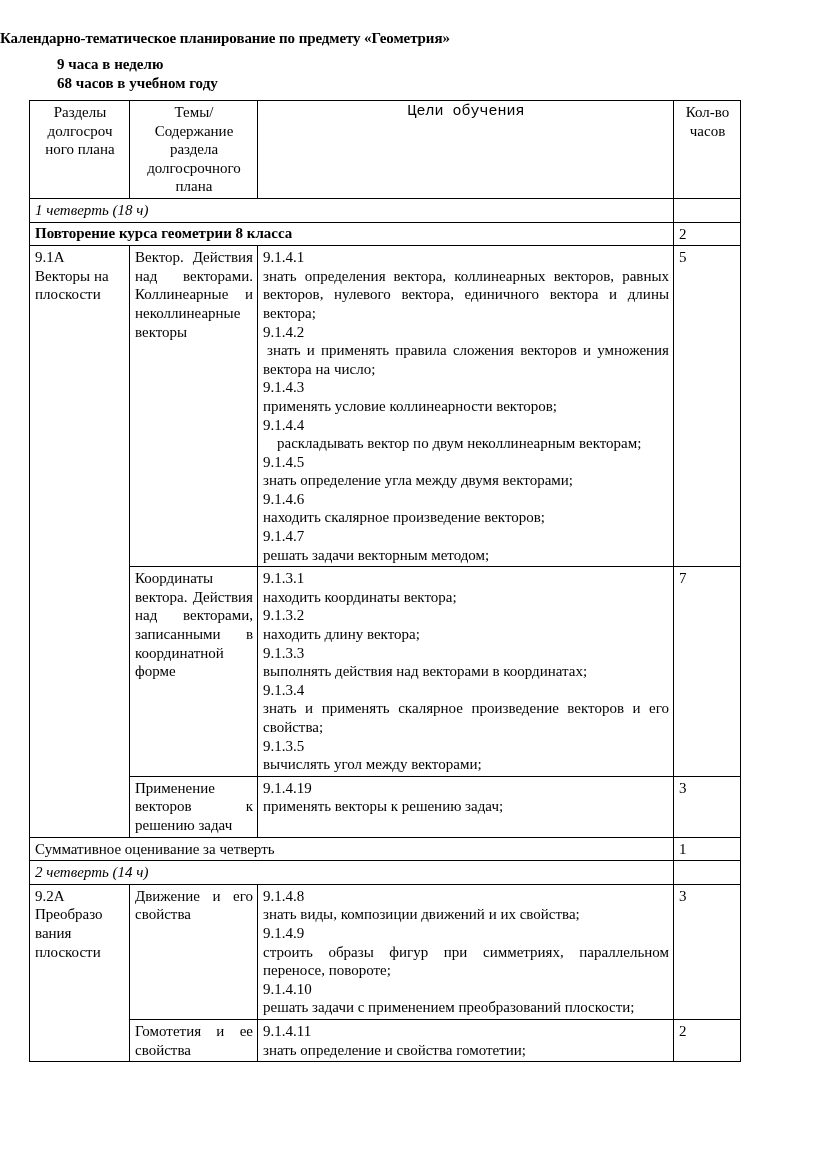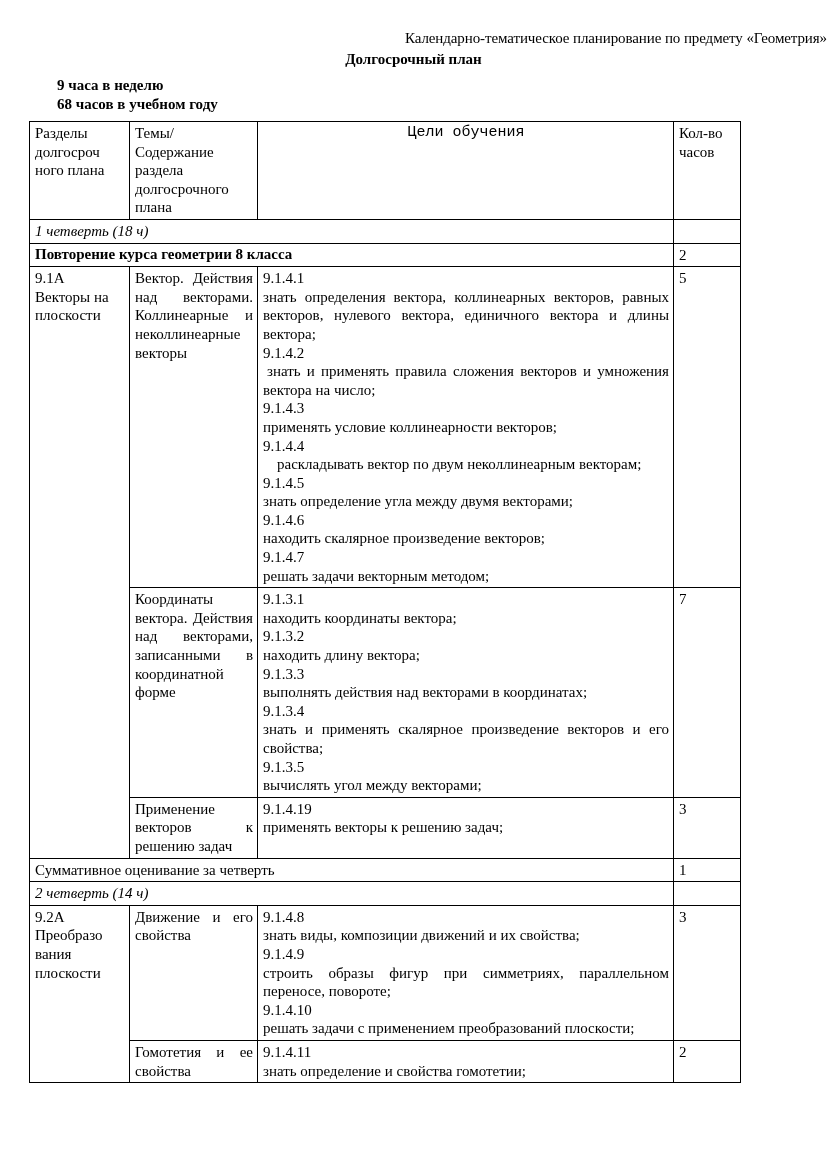--- a/index.html
+++ b/index.html
@@ -15,22 +15,22 @@
     -webkit-font-smoothing: antialiased;
   }
   .page {
     position: relative;
     width: 827px;
     height: 1170px;
     box-sizing: border-box;
     padding: 0;
   }
   .doc-title {
-    text-align: right;
-    font-weight: normal;
+    text-align: left;
+    font-weight: bold;
     font-size: 15px;
     line-height: 21px;
     margin: 0;
     padding-top: 28px;
     letter-spacing: -0.1px;
   }
   .doc-subtitle {
     text-align: center;
     font-weight: bold;
     font-size: 15px;
@@ -62,20 +62,21 @@
     padding: 2px 4px 2px 5px;
     line-height: 18.6px;
     font-weight: normal;
   }
   col.c1 { width: 100px; }
   col.c2 { width: 128px; }
   col.c3 { width: 416px; }
   col.c4 { width: 67px; }
 
   .th-cell {
+    text-align: center;
     font-weight: bold;
     vertical-align: middle;
     line-height: 20px;
     padding: 4px 3px;
   }
   .th-goals {
     text-align: center;
     font-weight: bold;
     vertical-align: middle;
     font-family: Liberation Mono, monospace;
@@ -130,21 +131,20 @@
   .summative td {
     padding: 1px 4px 1px 7px;
   }
 </style>
 </head>
 <body>
 
 <div class="page">
 
   <div class="doc-title">Календарно-тематическое планирование по предмету «Геометрия»</div>
-  <div class="doc-subtitle">Долгосрочный план</div>
 
   <div class="meta-block">
     <div class="meta-line">9 часа в неделю</div>
     <div class="meta-line">68 часов в учебном году</div>
   </div>
 
   <table class="plan">
     <colgroup>
       <col class="c1">
         <col class="c2">

